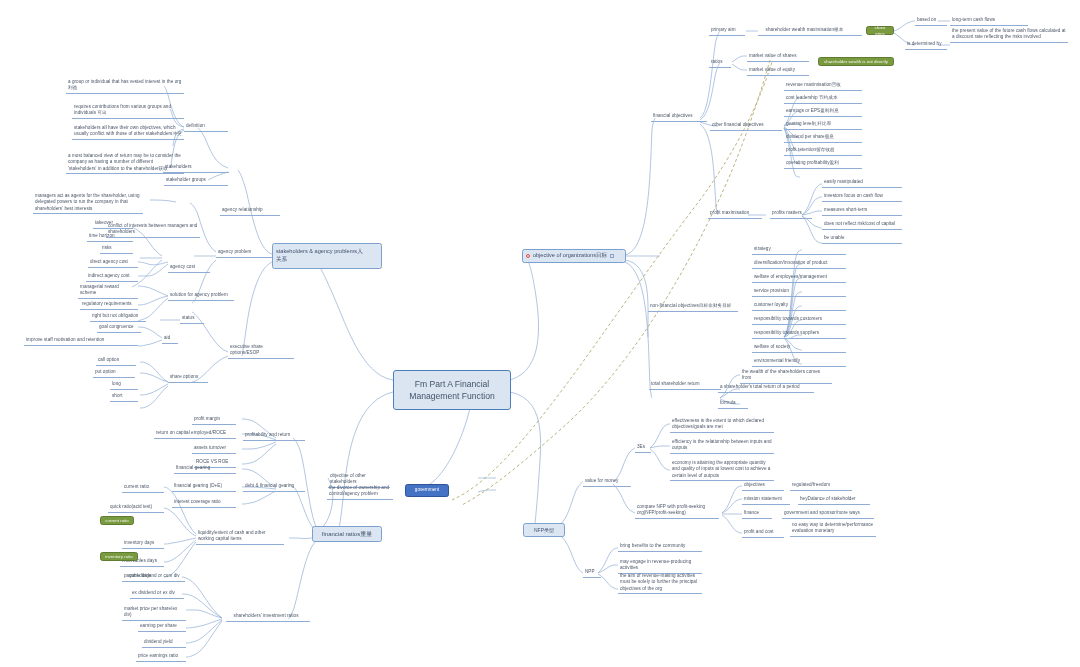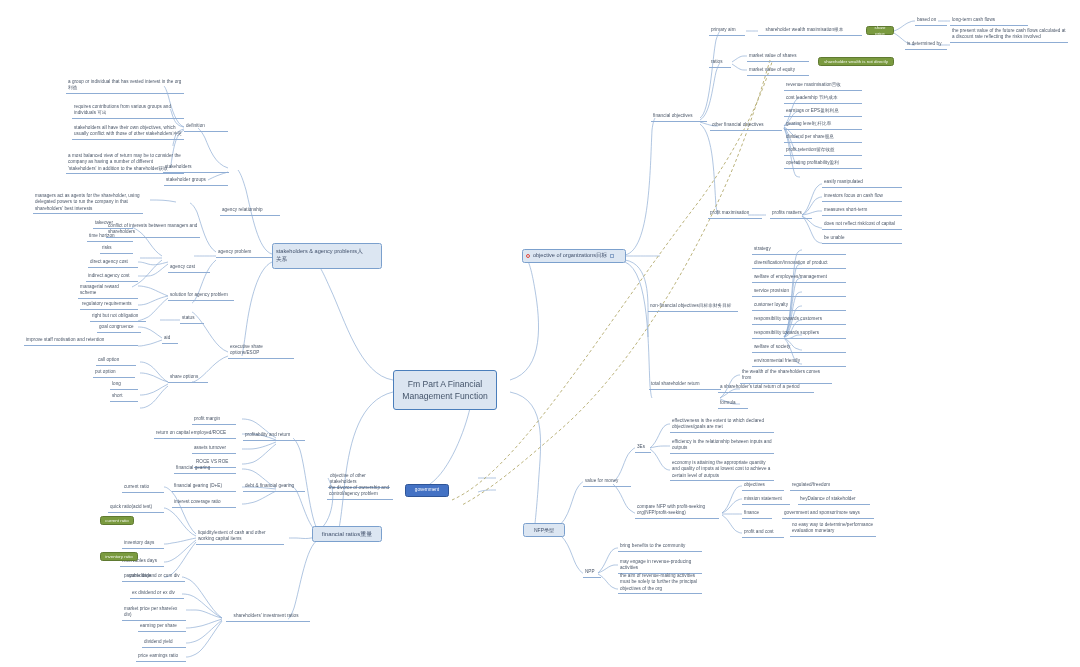--- a/index.html
+++ b/index.html
@@ -240,21 +240,21 @@
     </g>
 
     <g fill="none" stroke="#a9a05a" stroke-width="0.8" stroke-dasharray="3,2.5">
       <path d="M452 500 C 520 470 600 330 700 200 C 740 145 760 100 772 62"></path>
     </g>
     <g fill="none" stroke="#a9a05a" stroke-width="0.8" stroke-dasharray="3,2.5">
       <path d="M770 60 C 760 95 745 140 730 175 C 700 245 640 360 560 430 C 520 465 490 490 462 505"></path>
     </g>
   </svg>
 
-  <div class="root" style="left:393px;top:370px;width:104px;height:40px;">Fm Part A Financial Management Function</div>
+  <div class="root" style="left:393px;top:370px;width:118px;height:40px;">Fm Part A Financial Management Function</div>
 
   <div class="l1" style="left:272px;top:243px;width:110px;height:26px;">
     <span style="white-space:pre-line;">stakeholders &amp; agency problems人
 关系</span>
   </div>
 
   <div class="l1" style="left:522px;top:249px;width:104px;height:14px;">
     <span class="dot"></span>
     <span>objective of organizations目标</span>
     <span class="sq"></span>

